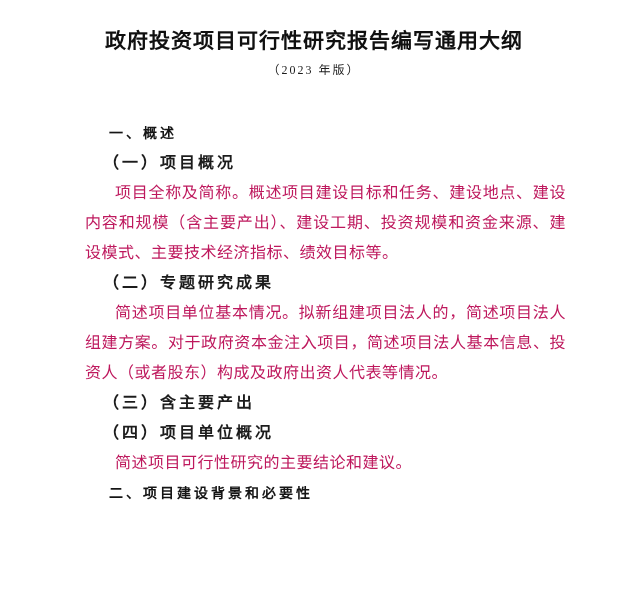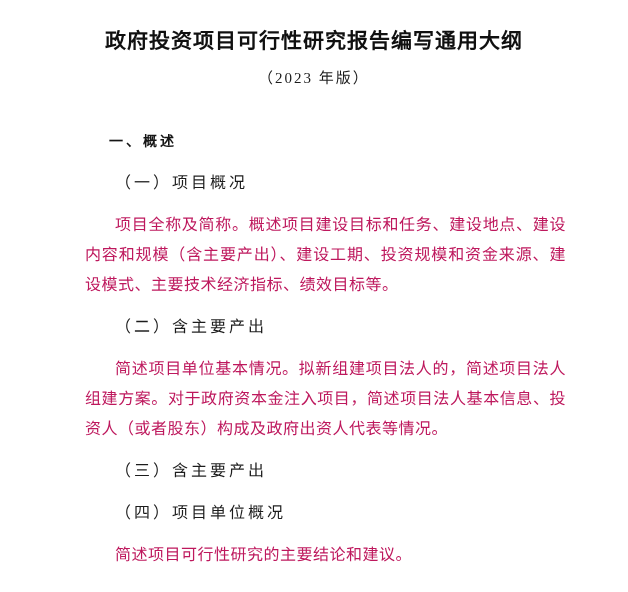--- a/index.html
+++ b/index.html
@@ -22,47 +22,47 @@
   .doc-title {
     margin: 0;
     font-family: "Liberation Serif", serif;
     font-weight: 700;
     font-size: 21px;
     line-height: 30px;
     letter-spacing: 1px;
     color: #101010;
   }
   .doc-subtitle {
-    margin: 8px;
+    margin: 0;
     font-family: "Liberation Serif", serif;
     font-weight: 400;
-    font-size: 15px;
+    font-size: 12px;
     line-height: 28px;
     letter-spacing: 2px;
     color: #1c1c1c;
   }
   .doc-body {
     margin-top: 34px;
     padding: 0 62px 0 85px;
   }
   .sec-heading {
     margin: 0;
     font-family: "Liberation Sans", sans-serif;
     font-weight: 700;
     font-size: 14px;
     line-height: 30px;
     letter-spacing: 3px;
     text-indent: 24px;
     color: #151515;
     white-space: nowrap;
   }
   .sub-heading {
-    margin: 12px;
+    margin: 0;
     font-family: "Liberation Serif", serif;
-    font-weight: 400;
+    font-weight: 700;
     font-size: 16px;
     line-height: 30px;
     letter-spacing: 3px;
     text-indent: 18px;
     color: #1c1c1c;
     white-space: nowrap;
   }
   .para {
     margin: 0;
     font-family: "Liberation Serif", serif;
@@ -86,21 +86,21 @@
     <div class="doc-subtitle">（2023 年版）</div>
   </header>
 
   <main class="doc-body">
 
     <h2 class="sec-heading">一、概述</h2>
 
     <h3 class="sub-heading">（一）项目概况</h3>
     <p class="para">项目全称及简称。概述项目建设目标和任务、建设地点、建设内容和规模（含主要产出）、建设工期、投资规模和资金来源、建设模式、主要技术经济指标、绩效目标等。</p>
 
-    <h3 class="sub-heading">（二）含主要产出</h3>
+    <h3 class="sub-heading">（二）专题研究成果</h3>
     <p class="para">简述项目单位基本情况。拟新组建项目法人的，简述项目法人组建方案。对于政府资本金注入项目，简述项目法人基本信息、投资人（或者股东）构成及政府出资人代表等情况。</p>
 
     <h3 class="sub-heading">（三）含主要产出</h3>
 
     <h3 class="sub-heading">（四）项目单位概况</h3>
     <p class="para">简述项目可行性研究的主要结论和建议。</p>
 
     <h2 class="sec-heading">二、项目建设背景和必要性</h2>
 
   </main>

